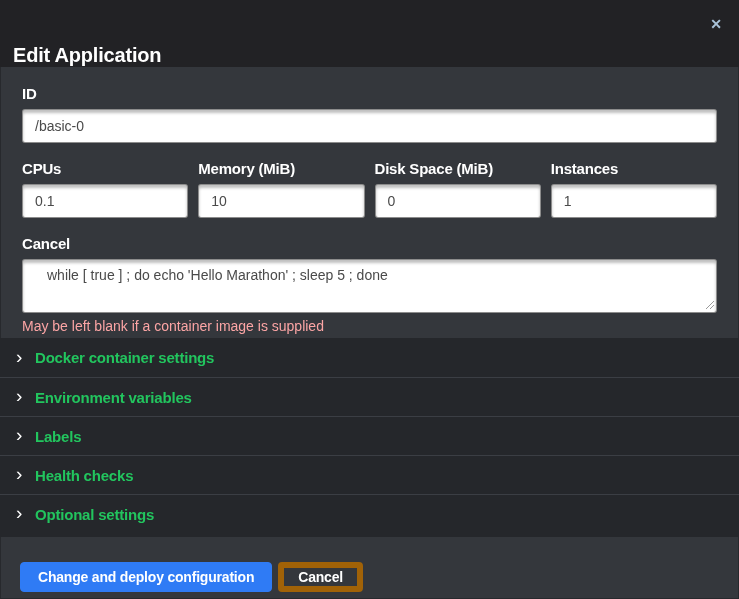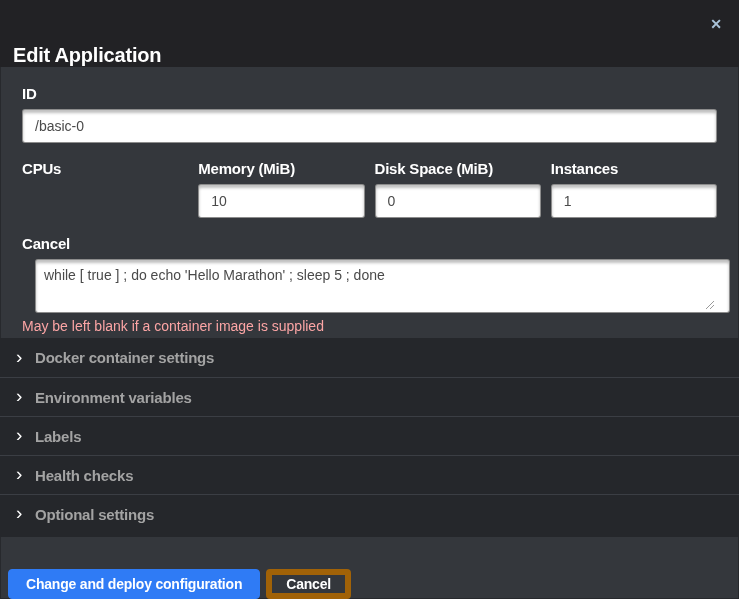--- a/index.html
+++ b/index.html
@@ -75,24 +75,23 @@
     display: grid;
     grid-template-columns: repeat(4, 1fr);
     column-gap: 10px;
     margin-top: 17px;
   }
   .command-group { margin-top: 17px; }
   .textarea-wrap { position: relative; }
   .command-textarea {
     height: 54px;
     resize: none;
-    padding: 6px 8px;
+    padding: 6px 24px;
     line-height: 1.4;
     display: block;
-    margin-left: 13px;
   }
   .resize-grip {
     position: absolute;
     right: 3px;
     bottom: 4px;
     width: 10px;
     height: 10px;
     background: repeating-linear-gradient(135deg, transparent 0 2px, #9a9a9a 2px 3px);
     clip-path: polygon(100% 0, 100% 100%, 0 100%);
     pointer-events: none;
@@ -120,33 +119,33 @@
   .chevron-icon {
     color: #ffffff;
     font-size: 19px;
     font-weight: 400;
     line-height: 0;
     width: 9px;
     display: inline-block;
     transform: translateY(-1px);
   }
   .accordion-label {
-    color: #a3a3a3;
+    color: #22c55e;
     font-size: 15px;
     font-weight: 700;
     margin-left: 10px;
     letter-spacing: -0.2px;
   }
 
   
   .modal-footer {
     flex: 1;
-    padding: 17px 20px 0 8px;
-    display: flex;
-    align-items: flex-end;
+    padding: 17px 20px 0 20px;
+    display: flex;
+    align-items: center;
   }
   .btn {
     height: 30px;
     border-radius: 4px;
     font-size: 14px;
     font-weight: 700;
     font-family: "Liberation Sans", sans-serif;
     cursor: pointer;
     letter-spacing: -0.2px;
   }
@@ -179,20 +178,21 @@
   <div class="form-body">
 
     <div>
       <label class="field-label">ID</label>
       <input class="text-input" type="text" value="/basic-0" style="">
     </div>
 
     <div class="resources-grid">
       <div>
         <label class="field-label">CPUs</label>
+        <input class="text-input" type="text" value="0.1" style="">
       </div>
       <div>
         <label class="field-label">Memory (MiB)</label>
         <input class="text-input" type="text" value="10" style="">
       </div>
       <div>
         <label class="field-label">Disk Space (MiB)</label>
         <input class="text-input" type="text" value="0" style="">
       </div>
       <div>

